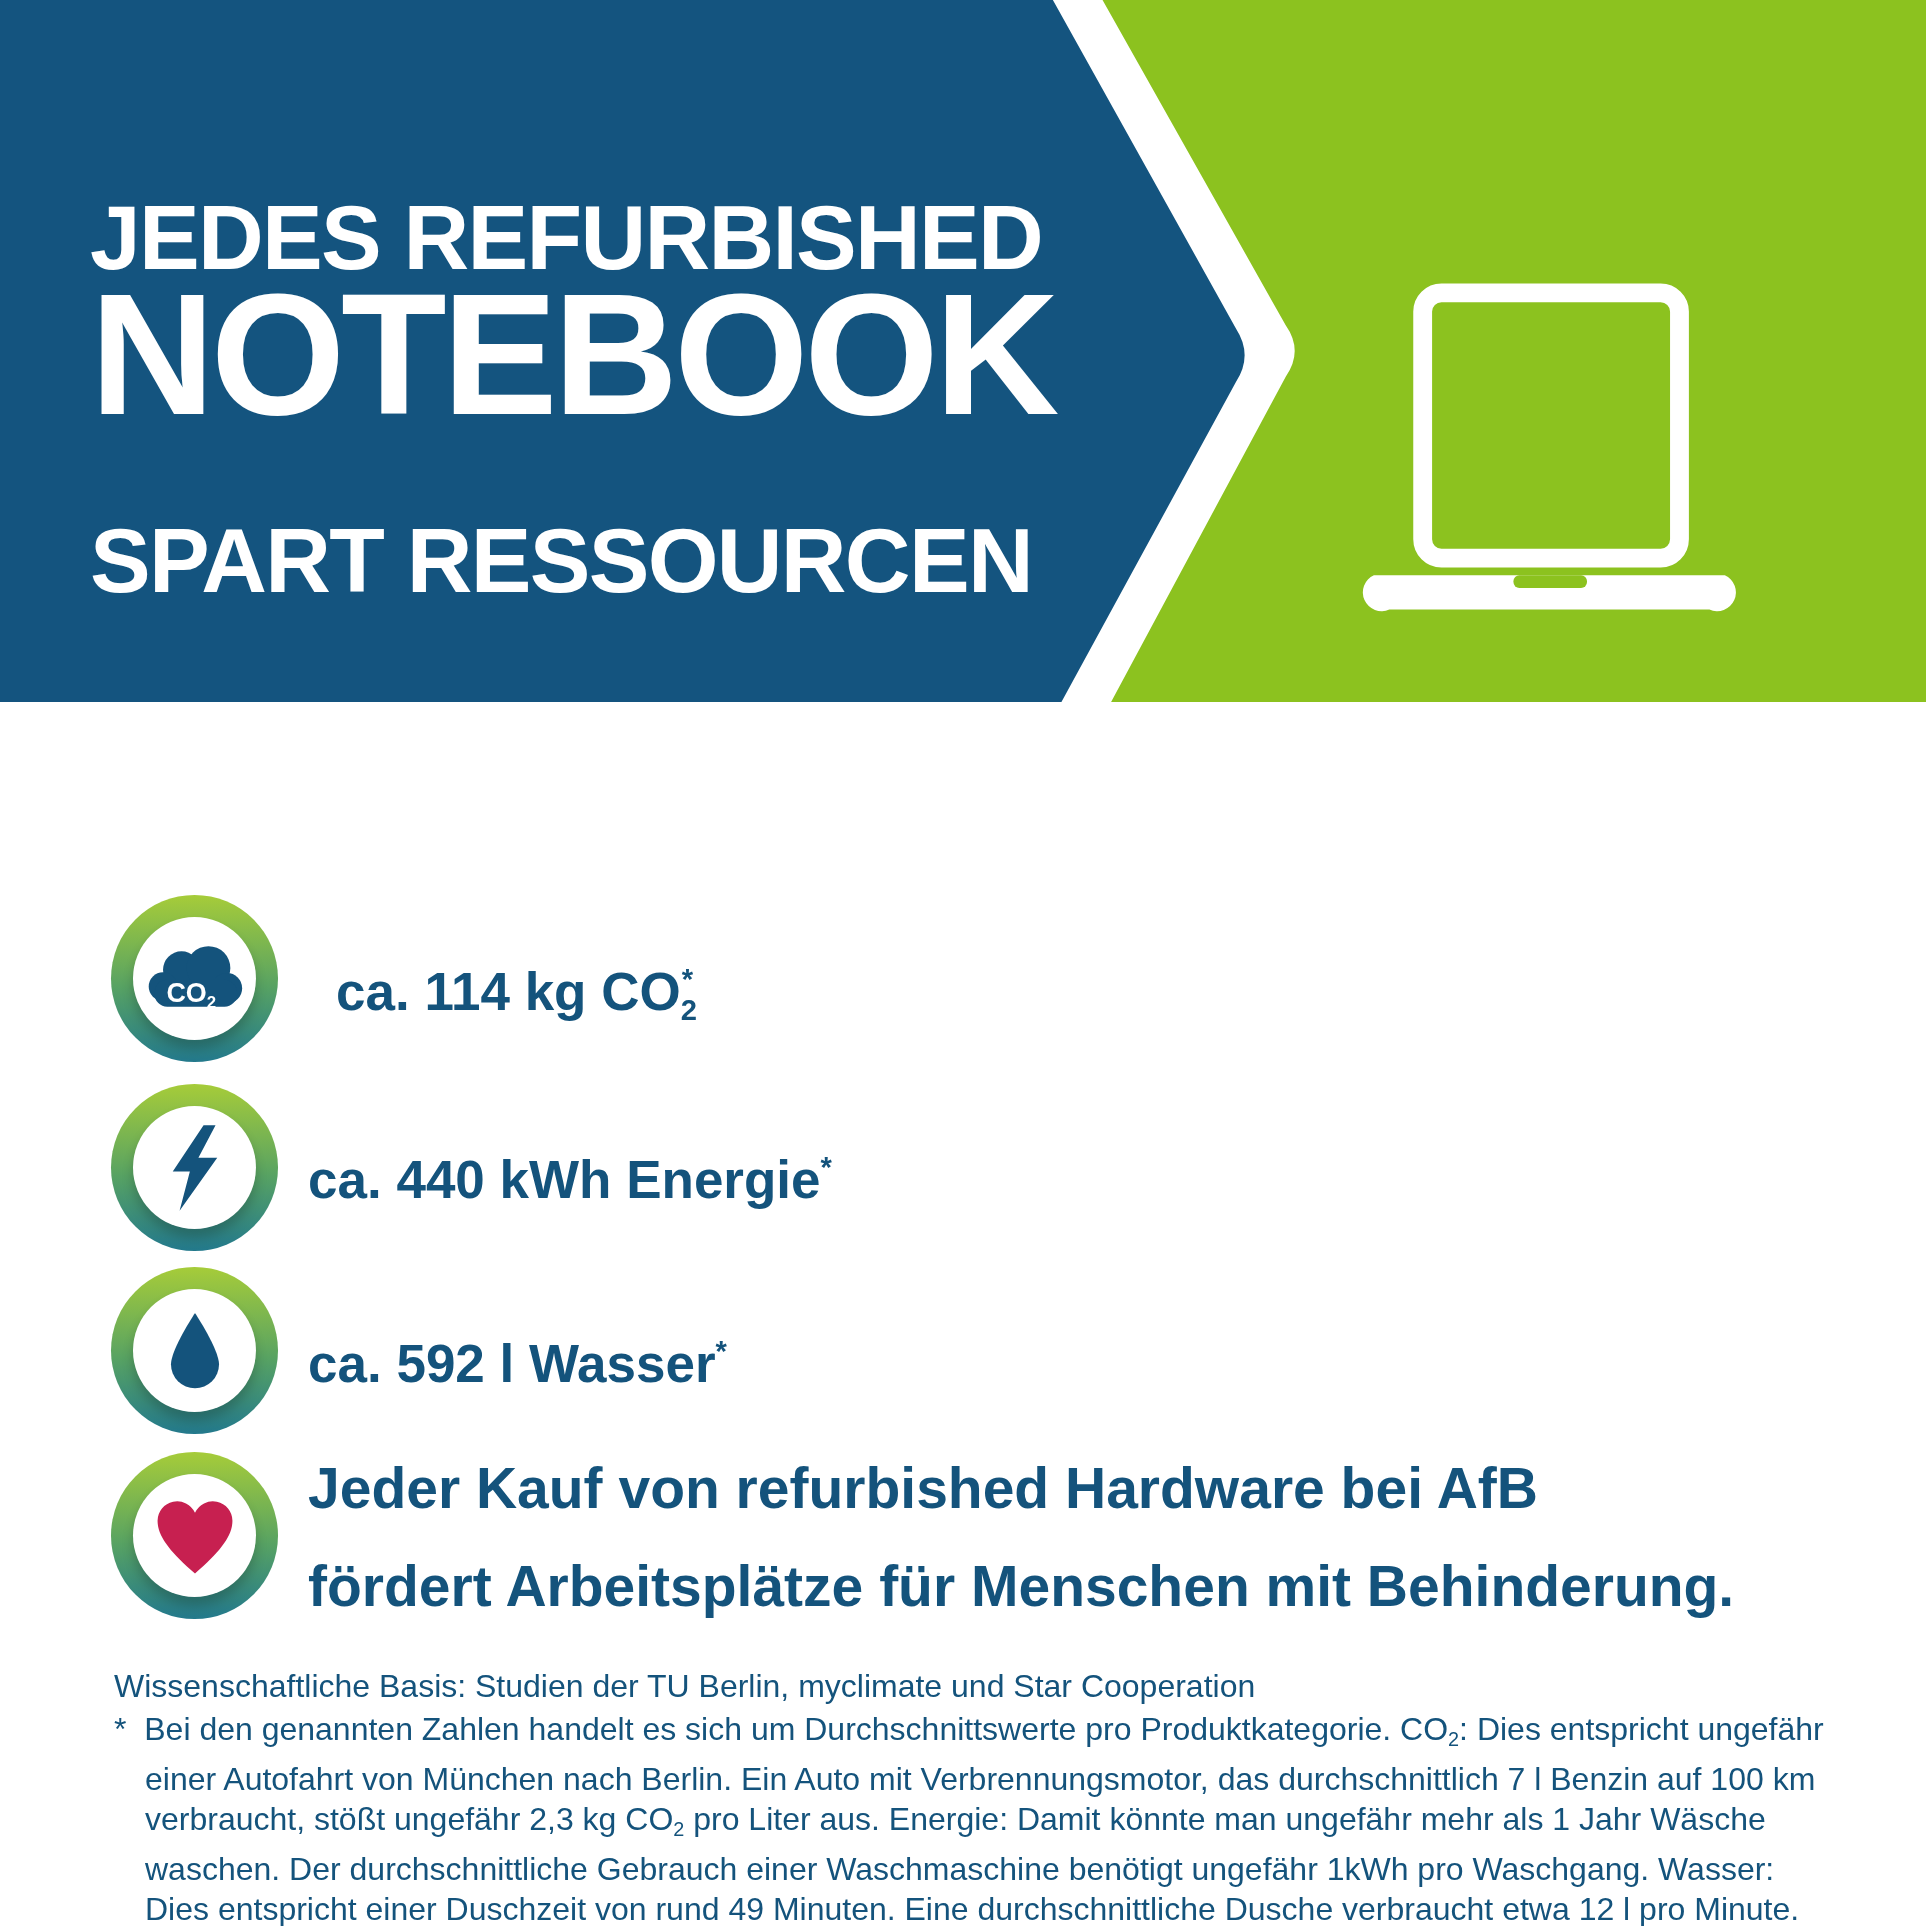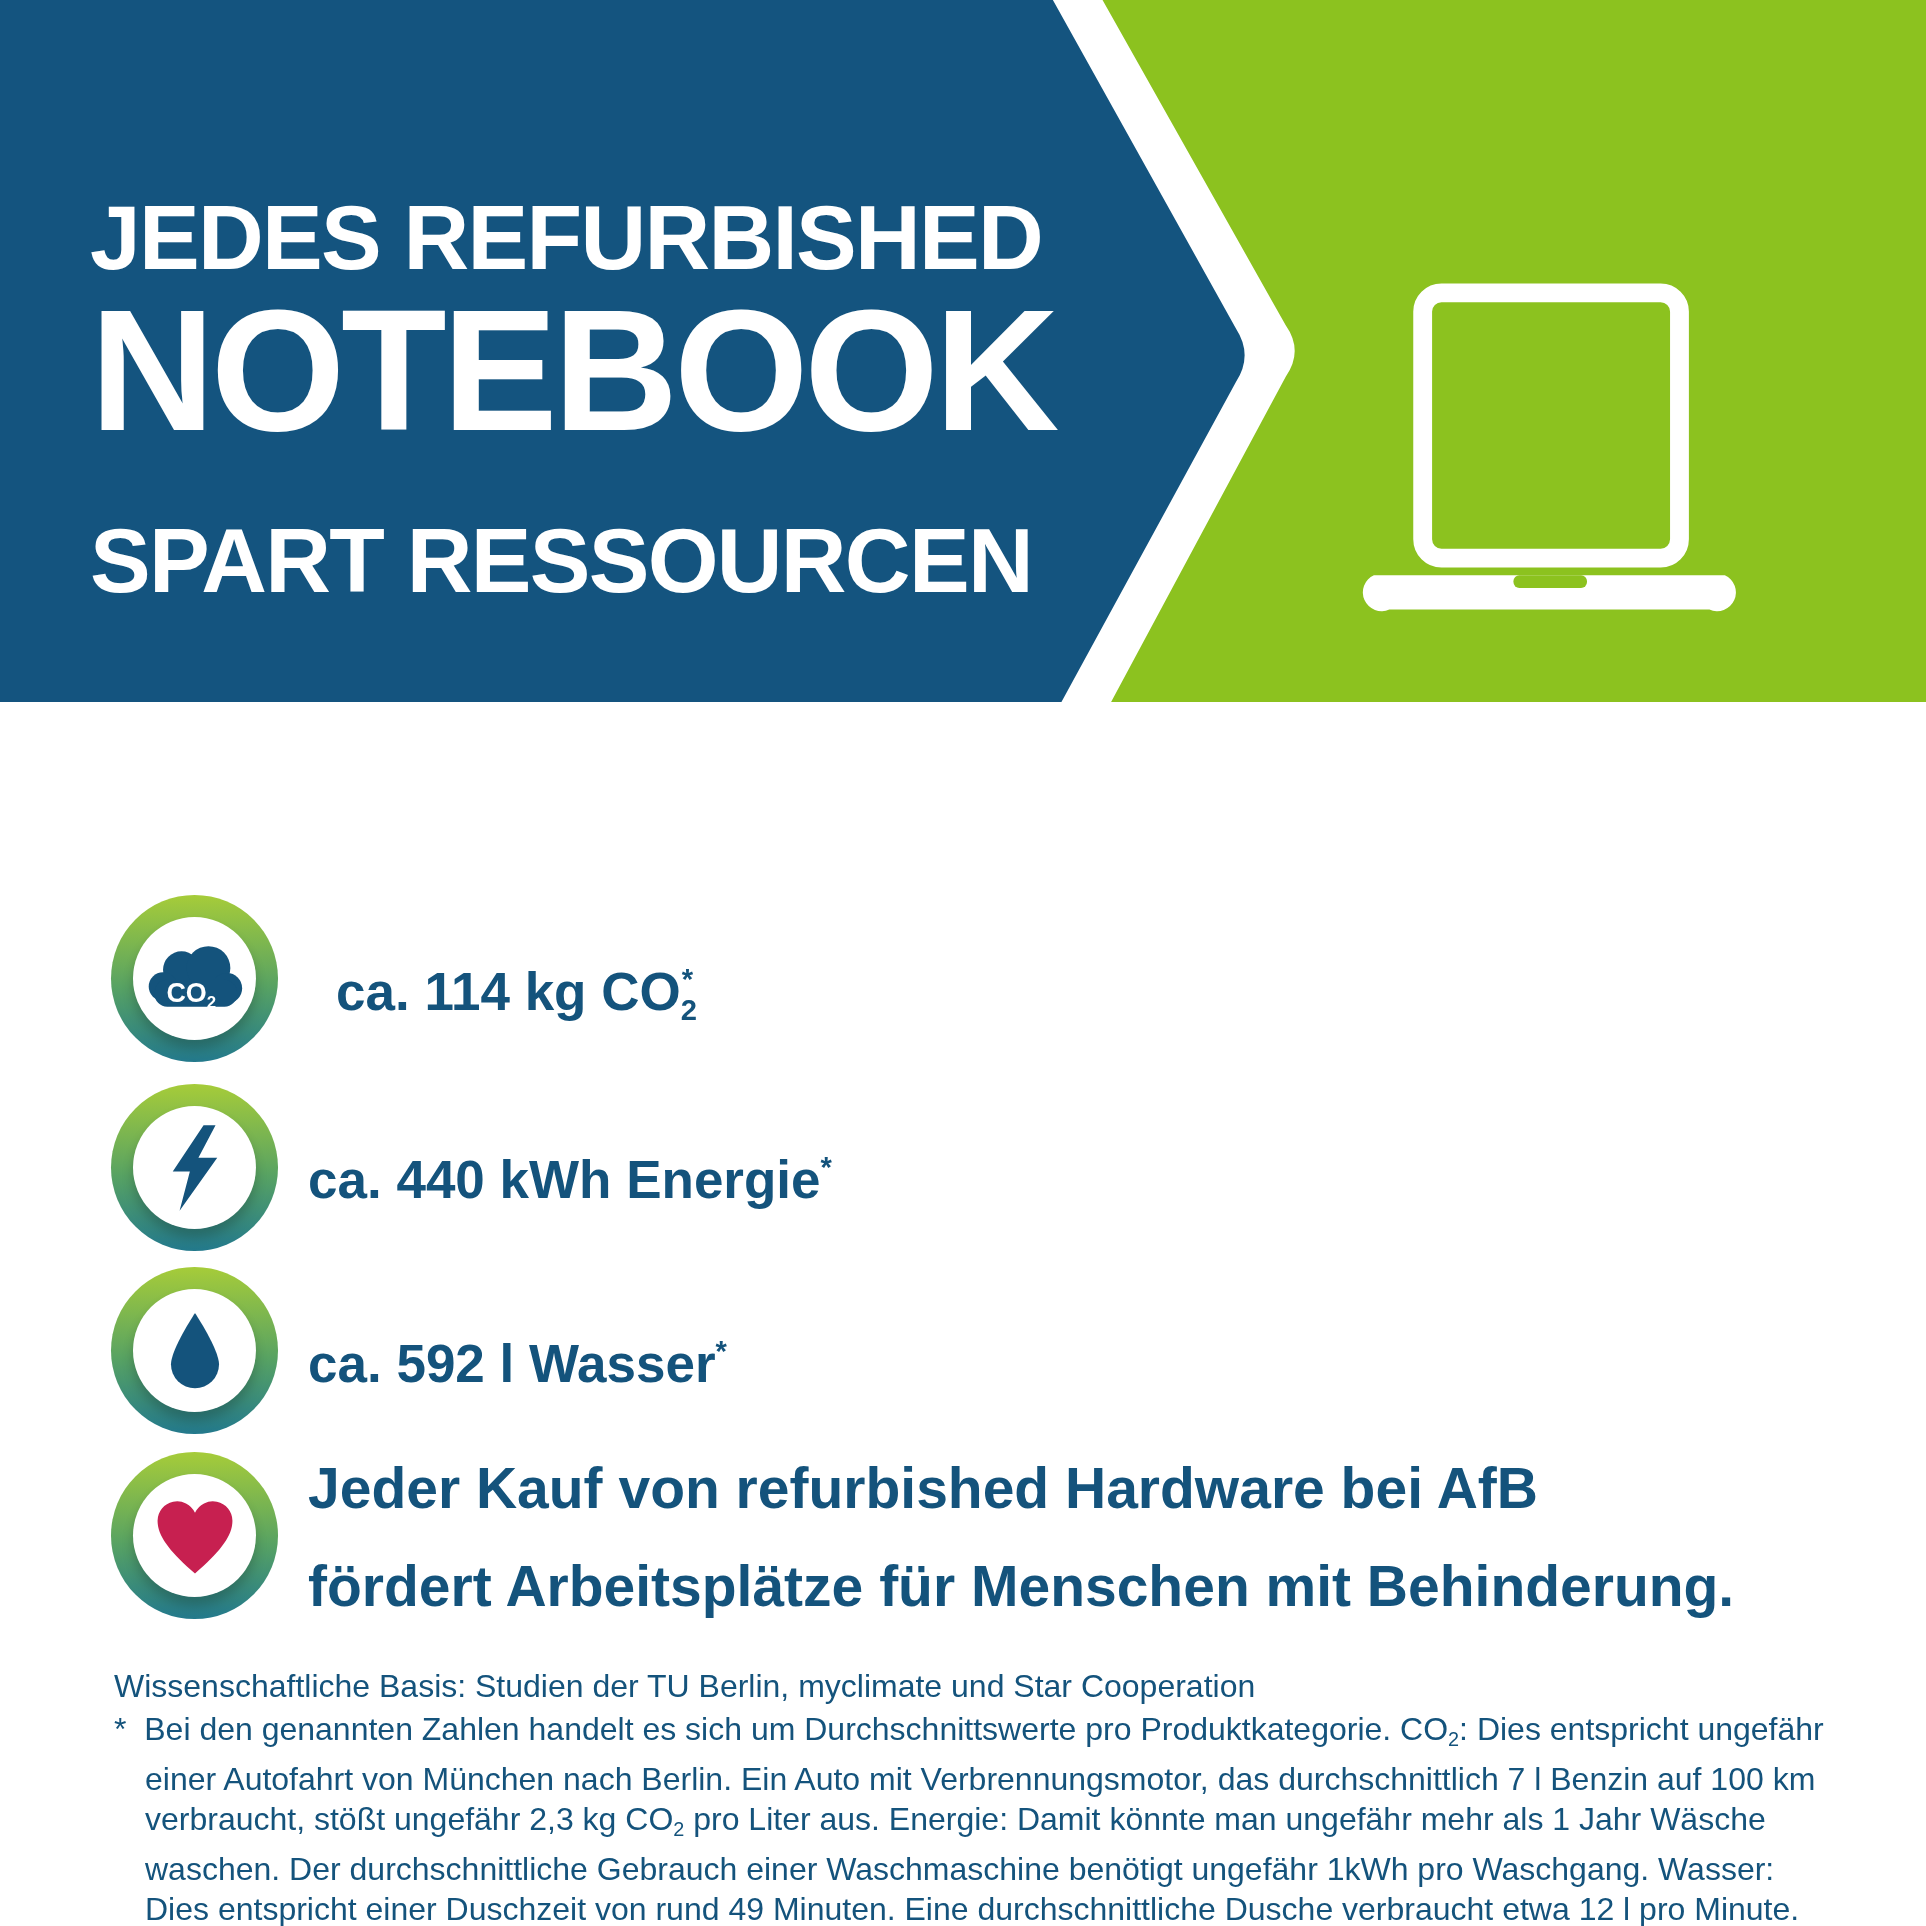--- a/index.html
+++ b/index.html
@@ -7,21 +7,21 @@
     position:relative;width:1926px;height:1926px;overflow:hidden;background:#ffffff;
     font-family:"Liberation Sans", sans-serif;
   }
   
   #banner{position:absolute;left:0;top:0;width:1636px;height:702px;}
   .headline{
     position:absolute;left:90px;color:#ffffff;font-weight:700;
     white-space:nowrap;line-height:1;
   }
   #hl1{top:192px;font-size:91px;letter-spacing:-1.7px;}
-  #hl2{top:284px;font-size:173px;letter-spacing:-4.3px;}
+  #hl2{top:268px;font-size:173px;letter-spacing:-4.3px;}
   #hl3{top:469px;font-size:91px;letter-spacing:-1.7px;margin-top:46px;}
   
   .badge{
     position:absolute;left:111px;width:167px;height:167px;border-radius:50%;
     background:linear-gradient(180deg,#A6CC39 0%,#57A263 55%,#23798C 100%);
   }
   .badge .inner{
     position:absolute;left:22px;top:22px;right:22px;bottom:22px;
     background:#ffffff;border-radius:50%;
     box-shadow:0 8.6px 12px rgba(0,0,0,0.20);

